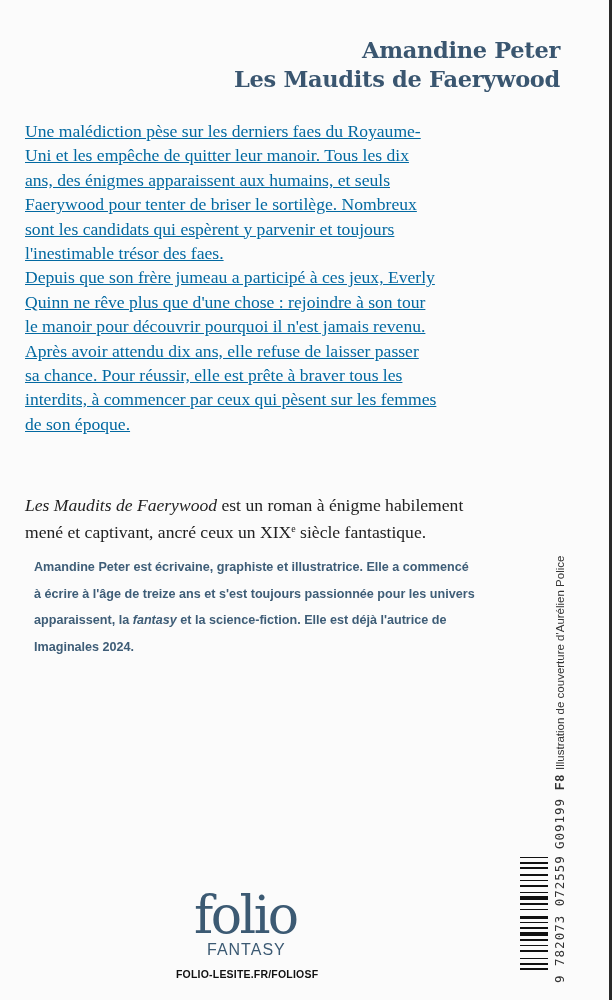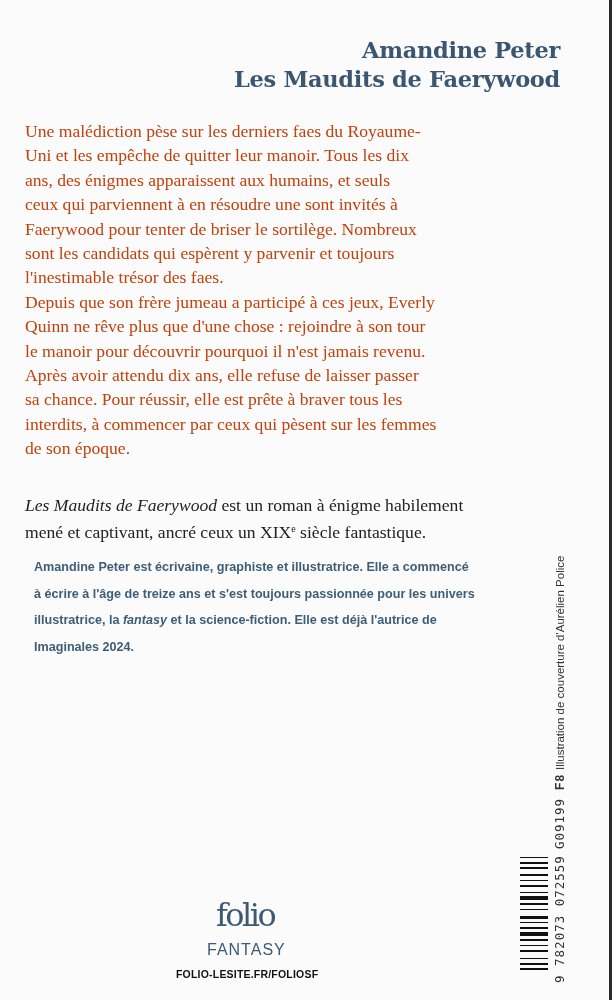--- a/index.html
+++ b/index.html
@@ -14,22 +14,22 @@
     }
     .title {
       position: absolute; top: 36px; left: 0; width: 560px;
       text-align: right; color: #3a5670;
       font-family: "DejaVu Serif", serif; font-weight: bold;
       font-size: 22.5px; line-height: 29px; letter-spacing: -0.3px;
     }
     .title div { white-space: nowrap; }
     .body-text {
       position: absolute; left: 25px; top: 119px; width: 470px;
-      color: #c2410c; font-family: "Liberation Serif", serif;
-      font-size: 17.6px; line-height: 24.4px;
+      color: #0369a1; font-family: "Liberation Serif", serif;
+      font-size: 17.6px; line-height: 24.4px; text-decoration: underline;
     }
     .body-text p { margin: 0; }
     .tagline {
       position: absolute; left: 25px; top: 481px; width: 480px;
       color: #222; font-family: "Liberation Serif", serif;
       font-size: 17.6px; line-height: 24.4px; margin-top: 12px;
     }
     .tagline p { margin: 0; }
     .tagline em { font-style: italic; }
     .tagline sup { font-size: 10px; vertical-align: 6px; }
@@ -48,22 +48,22 @@
     .credit { left: 554px; top: 770px; font-size: 11.5px; }
     .code-line { left: 552px; top: 983px; font-size: 12px; letter-spacing: 1px; }
     .code-line .isbn { font-family: "DejaVu Sans Mono", monospace; font-size: 12.5px; }
     .code-line .f8 { font-weight: bold; margin-left: 8px; }
     .code-line .g { margin-left: 6px; font-family: "DejaVu Sans Mono", monospace; font-size: 12.5px;}
     .barcode {
       position: absolute; left: 520px; top: 857px; width: 28px; height: 114px;
     }
     .barcode div { position: absolute; left: 0; width: 28px; background: #111; }
     .logo-folio {
-      position: absolute; left: 216px; top: 893px; color: #3c5a73;
-      font-family: "DejaVu Serif", serif; font-size: 32px; line-height: 44px;
+      position: absolute; left: 194px; top: 893px; color: #3c5a73;
+      font-family: "DejaVu Serif", serif; font-size: 52px; line-height: 44px;
       letter-spacing: -2.5px; font-weight: normal;
     }
     .logo-fantasy {
       position: absolute; left: 207px; top: 941px; color: #3c5a73;
       font-family: "Liberation Sans", sans-serif; font-size: 16px; letter-spacing: 1px;
     }
     .site {
       position: absolute; left: 176px; top: 968px; color: #111;
       font-family: Liberation Sans, sans-serif; font-weight: bold; font-size: 10.5px;
       letter-spacing: 0.2px;
@@ -76,42 +76,41 @@
 
 <div class="title">
   <div>Amandine Peter</div>
   <div>Les Maudits de Faerywood</div>
 </div>
 
 <div class="body-text">
   <p>Une malédiction pèse sur les derniers faes du Royaume-</p>
   <p>Uni et les empêche de quitter leur manoir. Tous les dix</p>
   <p>ans, des énigmes apparaissent aux humains, et seuls</p>
-  <p>ceux qui parviennent à en résoudre une sont invités à</p>
   <p>Faerywood pour tenter de briser le sortilège. Nombreux</p>
   <p>sont les candidats qui espèrent y parvenir et toujours</p>
   <p>l'inestimable trésor des faes.</p>
   <p>Depuis que son frère jumeau a participé à ces jeux, Everly</p>
   <p>Quinn ne rêve plus que d'une chose : rejoindre à son tour</p>
   <p>le manoir pour découvrir pourquoi il n'est jamais revenu.</p>
   <p>Après avoir attendu dix ans, elle refuse de laisser passer</p>
   <p>sa chance. Pour réussir, elle est prête à braver tous les</p>
   <p>interdits, à commencer par ceux qui pèsent sur les femmes</p>
   <p>de son époque.</p>
 </div>
 
 <div class="tagline">
   <p><em>Les Maudits de Faerywood</em><span> est un roman à énigme habilement</span></p>
   <p><span>mené et captivant, ancré ceux un XIX</span><sup>e</sup><span> siècle fantastique.</span></p>
 </div>
 
 <div class="bio">
   <p>Amandine Peter est écrivaine, graphiste et illustratrice. Elle a commencé</p>
   <p>à écrire à l'âge de treize ans et s'est toujours passionnée pour les univers</p>
-  <p><span>illustratrice, la </span><em>fantasy</em><span> et la science-fiction. Elle est déjà l'autrice de</span></p>
+  <p><span>apparaissent, la </span><em>fantasy</em><span> et la science-fiction. Elle est déjà l'autrice de</span></p>
   <p>Imaginales 2024.</p>
 </div>
 
 <div class="vertical credit">Illustration de couverture d'Aurélien Police</div>
 
 <div class="vertical code-line">
   <span class="isbn">9 782073 072559</span><span class="g">G09199</span><span class="f8">F8</span>
 </div>
 
 <div class="barcode" id="barcode">

